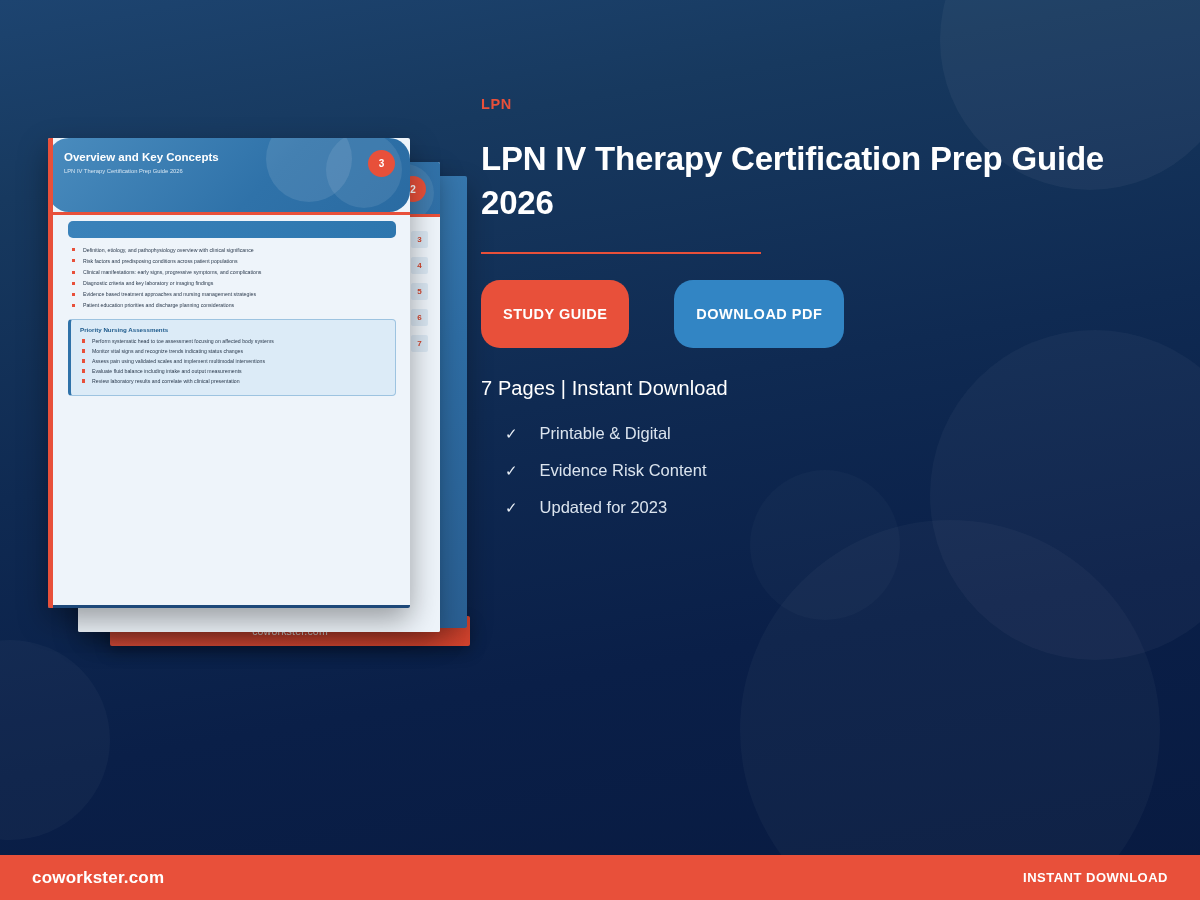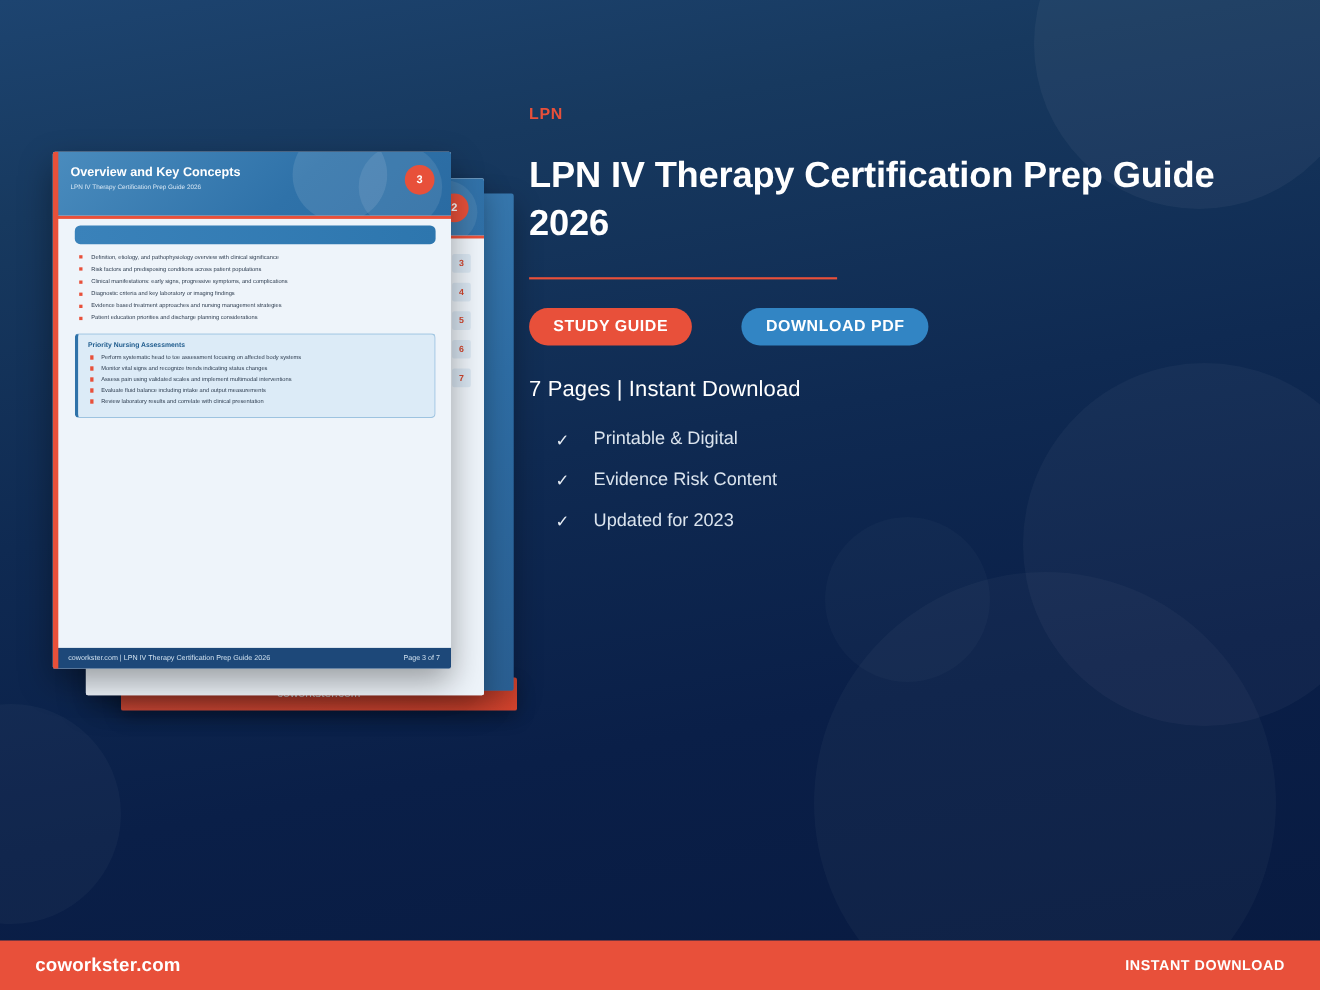--- a/index.html
+++ b/index.html
@@ -74,23 +74,23 @@
 
   
   .sheet-1 {
     left:0; top:0; width:362px; height:470px;
     background:#eef4fa;
     box-shadow:0 12px 30px rgba(0,0,0,0.36);
     overflow:hidden;
   }
   .s1-redline { position:absolute; left:0; top:0; bottom:0; width:5px; background:#e8503a; z-index:3; }
   .s1-head {
-    height:58px; padding:13px 0 0 16px;
+    height:74px; padding:13px 0 0 16px;
     background:linear-gradient(135deg,#4a8cbe 0%,#2f72a9 60%,#2a6ba2 100%);
-    position:relative; overflow:hidden;
+    position:relative; overflow:hidden;border-radius:21px;
   }
   .s1-head .c1 { position:absolute; width:86px; height:86px; border-radius:50%; background:rgba(255,255,255,0.10); right:58px; top:-22px; }
   .s1-head .c2 { position:absolute; width:76px; height:76px; border-radius:50%; background:rgba(255,255,255,0.09); right:8px;  top:-6px; }
   .s1-title { color:#fff; font-size:11.5px; font-weight:bold; position:relative; z-index:2; }
   .s1-sub   { color:#d7e7f4; font-size:5.8px; margin-top:5px; position:relative; z-index:2; }
   .s1-badge {
     position:absolute; right:15px; top:12px; width:27px; height:27px; border-radius:50%;
     background:#e8503a; color:#fff; font-size:10px; font-weight:bold;
     display:flex; align-items:center; justify-content:center; z-index:4;
   }
@@ -139,21 +139,21 @@
     color:#e8503a; font-size:14.5px; font-weight:bold; letter-spacing:.6px;
   }
   h1.headline {
     color:#fff; font-size:33px; font-weight:bold; line-height:1.33;
     margin-top:25px; letter-spacing:-.2px; max-width:640px;
   }
   .accent-rule { width:280px; height:2.5px; background:#e8503a; margin:27px 0 0 0; }
 
   .pills { display:flex; gap:45px; margin-top:26px; }
   .pill {
-    border-radius:19px; padding:9px 22px; color:#fff;
+    border-radius:19px; padding:26px 22px; color:#fff;
     font-size:14.5px; font-weight:bold; letter-spacing:.5px;
   }
   .pill.red  { background:#e8503a; }
   .pill.blue { background:#3285c4; }
 
   .meta { color:#fff; font-size:20px; margin-top:29px; letter-spacing:.1px; }
 
   ul.features { list-style:none; margin-top:24px; }
   ul.features li {
     display:flex; align-items:center; gap:22px;

